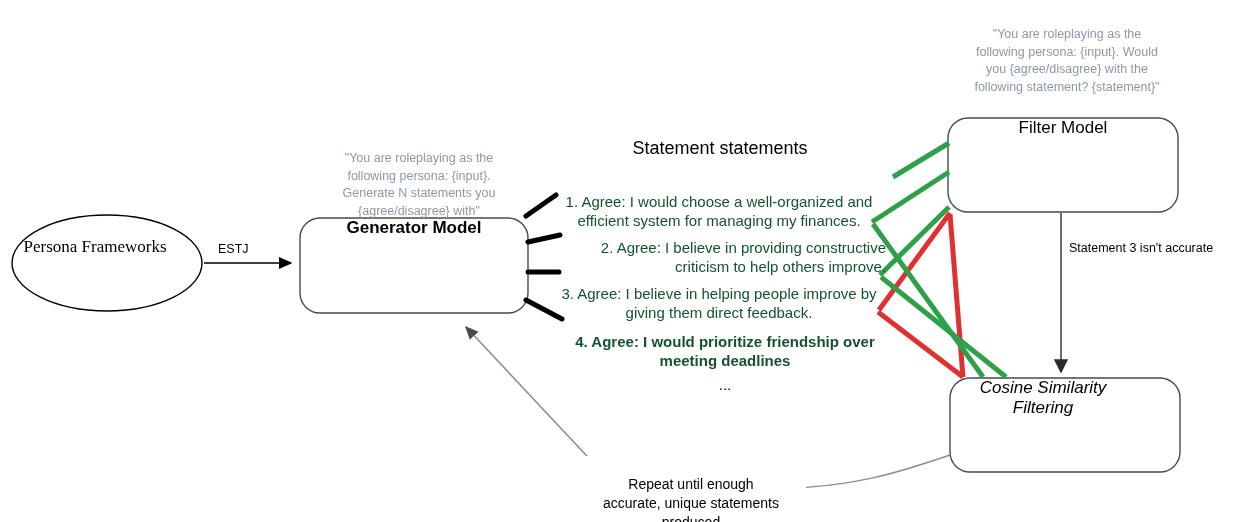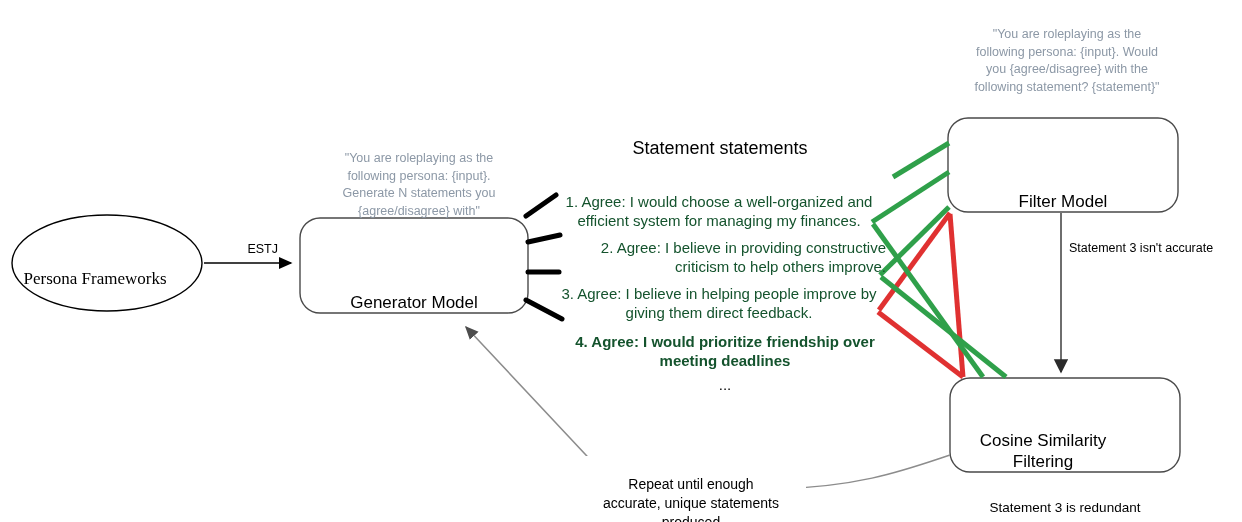--- a/index.html
+++ b/index.html
@@ -33,21 +33,21 @@
     position: absolute;
     z-index: 3;
     color: #000000;
     line-height: 1.18;
     white-space: pre-line;
   }
   .node-label {
     position: absolute;
     z-index: 3;
     display: flex;
-    align-items: flex-end;
+    align-items: flex-start;
     justify-content: center;
     text-align: center;
     color: #000000;
     font-size: 17px;
     line-height: 1.2;
   }
   .prompt {
     color: #8c98a6;
     font-size: 12.5px;
     text-align: center;
@@ -130,47 +130,44 @@
     <line x1="873" y1="224" x2="983" y2="377" stroke="#2fa04a" stroke-width="5"></line>
     <line x1="881" y1="277" x2="1006" y2="377" stroke="#2fa04a" stroke-width="5"></line>
     <line x1="878" y1="312" x2="963" y2="377" stroke="#e03131" stroke-width="5"></line>
   </svg>
 
   <div class="node-label" style="left:0; top:237px; width:190px; height:52px;font-family:Liberation Serif, serif;">
     <span>Persona
 Frameworks</span>
   </div>
 
-  <div class="txt edge-label" style="left:218px; top:227px; width:60px; text-align:right;">
+  <div class="txt edge-label" style="left:218px; top:227px; width:60px; text-align:left;">
     <span>ESTJ</span>
   </div>
 
   <div class="txt prompt" style="left:326px; top:132px; width:186px;">
     <span>"You are roleplaying as the following persona: {input}. Generate N statements you {agree/disagree} with"</span>
   </div>
 
-  <div class="node-label" style="left:300px; top:218px; width:228px; height:95px;">
+  <div class="node-label" style="left:300px; top:218px; width:228px; height:95px;font-weight:bold;">
     <span>Generator Model</span>
   </div>
 
   <div class="txt prompt" style="left:972px; top:8px; width:190px;">
     <span>"You are roleplaying as the following persona: {input}. Would you {agree/disagree} with the following statement? {statement}"</span>
   </div>
 
   <div class="node-label" style="left:948px; top:118px; width:230px; height:94px;">
     <span>Filter Model</span>
   </div>
 
-  <div class="node-label" style="left:950px; top:378px; width:186px; height:94px;">
+  <div class="node-label" style="left:950px; top:378px; width:186px; height:94px;font-style:italic;">
     <span>Cosine Similarity Filtering</span>
   </div>
 
-  <div class="txt caption" style="left:950px; top:481px; width:230px;">
-    <span>Statement 3 is redundant</span>
-  </div>
 
   <div class="txt edge-label" style="left:1069px; top:226px; width:180px;">
     <span>Statement 3 isn't accurate</span>
   </div>
 
   <div class="txt heading" style="left:560px; top:117px; width:320px;">
     <span>Statement statements</span>
   </div>
 
   <div class="txt stmt" style="left:552px; top:172px; width:334px;">

